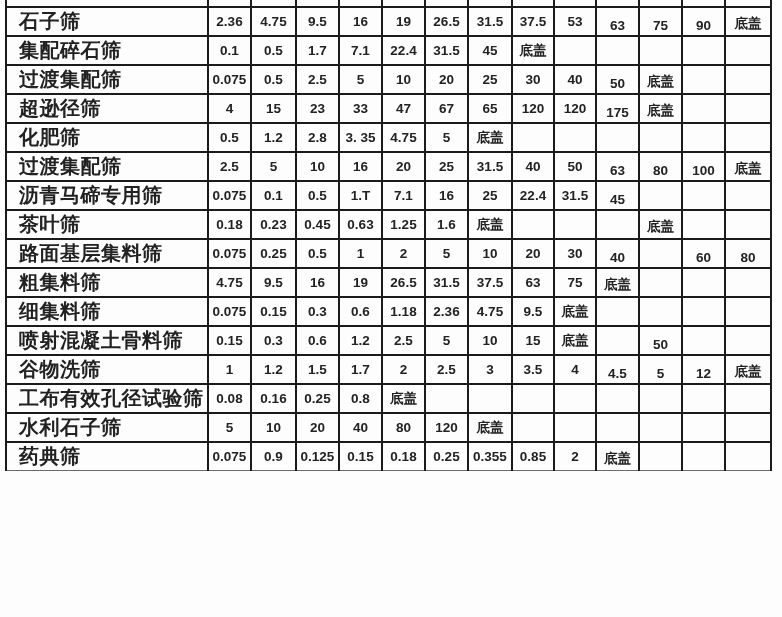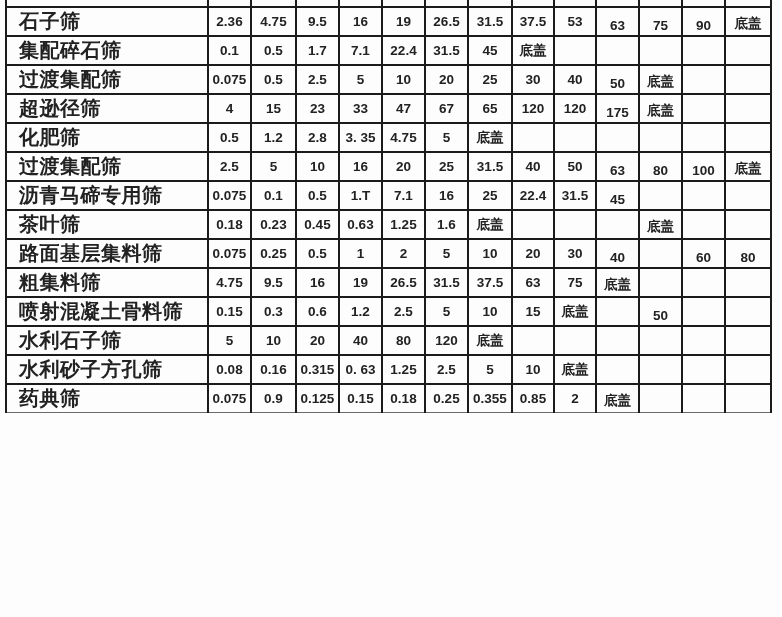--- a/index.html
+++ b/index.html
@@ -251,62 +251,94 @@
           <td class="num">31.5</td>
           <td class="num">37.5</td>
           <td class="num">63</td>
           <td class="num">75</td>
           <td class="num low">底盖</td>
           <td class="num low"></td>
           <td class="num low"></td>
           <td class="num low"></td>
         </tr>
         <tr class="data-row">
+          <td class="name">细集料筛</td>
+          <td class="num">0.075</td>
+          <td class="num">0.15</td>
+          <td class="num">0.3</td>
+          <td class="num">0.6</td>
+          <td class="num">1.18</td>
+          <td class="num">2.36</td>
+          <td class="num">4.75</td>
+          <td class="num">9.5</td>
+          <td class="num">底盖</td>
+          <td class="num low"></td>
+          <td class="num low"></td>
+          <td class="num low"></td>
+          <td class="num low"></td>
+        </tr>
+        <tr class="data-row">
           <td class="name">喷射混凝土骨料筛</td>
           <td class="num">0.15</td>
           <td class="num">0.3</td>
           <td class="num">0.6</td>
           <td class="num">1.2</td>
           <td class="num">2.5</td>
           <td class="num">5</td>
           <td class="num">10</td>
           <td class="num">15</td>
           <td class="num">底盖</td>
           <td class="num low"></td>
           <td class="num low">50</td>
           <td class="num low"></td>
           <td class="num low"></td>
         </tr>
         <tr class="data-row">
+          <td class="name">谷物洗筛</td>
+          <td class="num">1</td>
+          <td class="num">1.2</td>
+          <td class="num">1.5</td>
+          <td class="num">1.7</td>
+          <td class="num">2</td>
+          <td class="num">2.5</td>
+          <td class="num">3</td>
+          <td class="num">3.5</td>
+          <td class="num">4</td>
+          <td class="num low">4.5</td>
+          <td class="num low">5</td>
+          <td class="num low">12</td>
+          <td class="num low">底盖</td>
+        </tr>
+        <tr class="data-row">
+          <td class="name">工布有效孔径试验筛</td>
+          <td class="num">0.08</td>
+          <td class="num">0.16</td>
+          <td class="num">0.25</td>
+          <td class="num">0.8</td>
+          <td class="num">底盖</td>
+          <td class="num"></td>
+          <td class="num"></td>
+          <td class="num"></td>
+          <td class="num"></td>
+          <td class="num low"></td>
+          <td class="num low"></td>
+          <td class="num low"></td>
+          <td class="num low"></td>
+        </tr>
+        <tr class="data-row">
           <td class="name">水利石子筛</td>
           <td class="num">5</td>
           <td class="num">10</td>
           <td class="num">20</td>
           <td class="num">40</td>
           <td class="num">80</td>
           <td class="num">120</td>
           <td class="num">底盖</td>
           <td class="num"></td>
           <td class="num"></td>
-          <td class="num low"></td>
-          <td class="num low"></td>
-          <td class="num low"></td>
-          <td class="num low"></td>
-        </tr>
-        <tr class="data-row">
-          <td class="name">水利砂子方孔筛</td>
-          <td class="num">0.08</td>
-          <td class="num">0.16</td>
-          <td class="num">0.315</td>
-          <td class="num">0. 63</td>
-          <td class="num">1.25</td>
-          <td class="num">2.5</td>
-          <td class="num">5</td>
-          <td class="num">10</td>
-          <td class="num">底盖</td>
           <td class="num low"></td>
           <td class="num low"></td>
           <td class="num low"></td>
           <td class="num low"></td>
         </tr>
         <tr class="data-row">
           <td class="name">药典筛</td>
           <td class="num">0.075</td>
           <td class="num">0.9</td>
           <td class="num">0.125</td>

